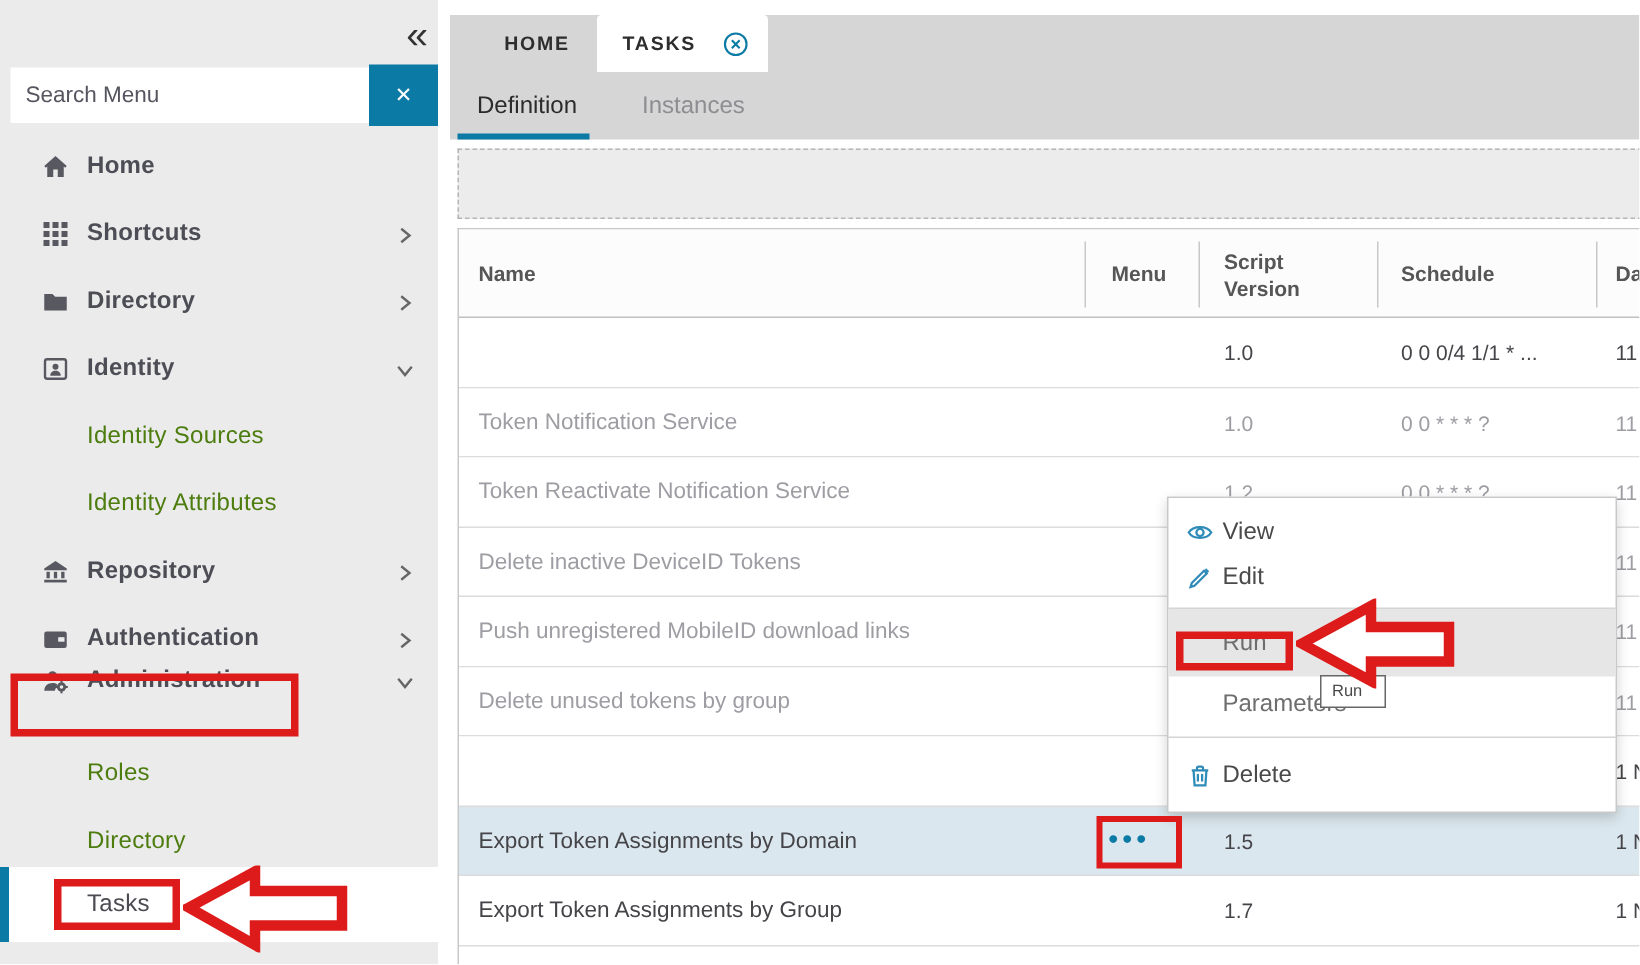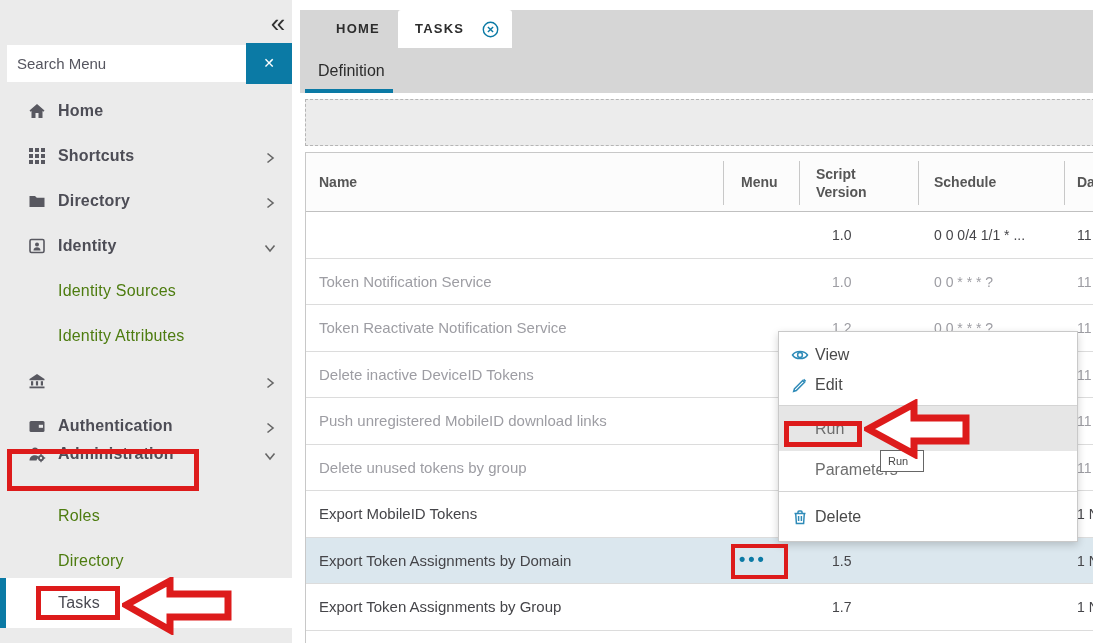--- a/index.html
+++ b/index.html
@@ -43,21 +43,21 @@
   #table { left:305px; top:152px; width:789px; height:491px; border-left:1px solid #c8c8c8; border-top:1px solid #c8c8c8; background:#fff; }
   .thead { position:absolute; left:0; top:0; width:789px; height:59px; background:#fcfcfc; border-bottom:1px solid #c0c0c0; }
   .th { position:absolute; font-size:14px; font-weight:700; color:#565656; }
   .th-sep { position:absolute; top:8px; width:1px; height:44px; background:#c8c8c8; }
   .trow { position:absolute; left:0; width:789px; height:46.5px; border-bottom:1px solid #dcdcdc; background:#fff; cursor:pointer; }
   .trow.selected { background:#dbe7ee; }
   .tcell { position:absolute; top:0; height:46px; line-height:46px; font-size:15px; color:#454549; white-space:nowrap; }
   .tcell.num { font-size:14px; }
   .trow.muted .tcell { color:#9d9da3; }
   .cell-name { left:13px; }
-  .cell-script { left:526px; }
+  .cell-script { left:510px; }
   .cell-sched { left:628px; }
   .cell-date { left:771px; }
   .dots { position:absolute; left:433px; top:0; height:46px; line-height:42px; font-size:18px; font-weight:700; letter-spacing:3px; color:#0b7aa5; cursor:pointer; }
 
   
   #ctxmenu { left:778px; top:331px; width:300px; height:211px; background:#fff; border:1px solid #c9c9c9; box-shadow:0 3px 8px rgba(0,0,0,.18); z-index:10; }
   .mi { position:absolute; left:0; width:330px; cursor:pointer;text-align:right; }
   .mi .ico { position:absolute; left:12px; width:18px; height:18px; }
   .mi .mlbl { position:absolute; left:36px; top:0; font-size:16px; color:#4a4a4a; }
   .mi.plain .mlbl { color:#6e6e6e; }
@@ -153,20 +153,21 @@
     <div class="abs nav-item" style="top:359px">
       <span class="nav-icon">
         <svg width="18" height="18" viewBox="0 0 18 18" fill="#585860">
           <path d="M1.5 7 L9 2 L16.5 7 V8.2 H1.5 Z"></path>
           <rect x="3" y="9.2" width="2.2" height="4.3"></rect>
             <rect x="7.9" y="9.2" width="2.2" height="4.3"></rect>
             <rect x="12.8" y="9.2" width="2.2" height="4.3"></rect>
           <rect x="1.5" y="14.5" width="15" height="1.8"></rect>
         </svg>
       </span>
+      <span class="nav-label">Repository</span>
       <span class="nav-chevron">
         <svg width="12" height="12" viewBox="0 0 12 12">
             <path d="M3.5 1.5 L9 6 L3.5 10.5" fill="none" stroke="#666" stroke-width="1.6"></path>
           </svg>
       </span>
     </div>
 
     <div class="abs nav-item" style="top:404px">
       <span class="nav-icon">
         <svg width="18" height="18" viewBox="0 0 18 18">
@@ -224,20 +225,21 @@
     <span class="close">
       <svg width="17" height="17" viewBox="0 0 17 17">
         <circle cx="8.5" cy="8.5" r="7.2" fill="none" stroke="#0b7aa5" stroke-width="1.4"></circle>
         <path d="M5.9 5.9 L11.1 11.1 M11.1 5.9 L5.9 11.1" stroke="#0b7aa5" stroke-width="1.4"></path>
       </svg>
     </span>
   </div>
 
   <div id="subtabbar" class="abs"></div>
   <div class="abs subtab-def">Definition</div>
+  <div class="abs subtab-inst">Instances</div>
   <div class="abs subtab-underline"></div>
 
   <div class="abs dashed-box"></div>
 
   <div id="table" class="abs">
     <div class="thead">
       <span class="th" style="left:13px; top:21px;">Name</span>
       <span class="th" style="left:435px; top:21px;">Menu</span>
       <span class="th" style="left:510px; top:12px; width:64px; line-height:1.3;">Script Version</span>
       <span class="th" style="left:628px; top:21px;">Schedule</span>
@@ -271,21 +273,20 @@
     </div>
     <div class="trow muted" style="top:245px">
       <span class="tcell cell-name">Push unregistered MobileID download links</span>
       <span class="tcell num cell-date">11</span>
     </div>
     <div class="trow muted" style="top:291.5px">
       <span class="tcell cell-name">Delete unused tokens by group</span>
       <span class="tcell num cell-date">11</span>
     </div>
     <div class="trow" style="top:338px">
-      <span class="tcell cell-name">Export MobileID Tokens</span>
       <span class="tcell num cell-date">1 N</span>
     </div>
     <div class="trow selected" style="top:384.5px">
       <span class="tcell cell-name">Export Token Assignments by Domain</span>
       <span class="dots">•••</span>
       <span class="tcell num cell-script">1.5</span>
       <span class="tcell num cell-date">1 N</span>
     </div>
     <div class="trow" style="top:431px">
       <span class="tcell cell-name">Export Token Assignments by Group</span>

